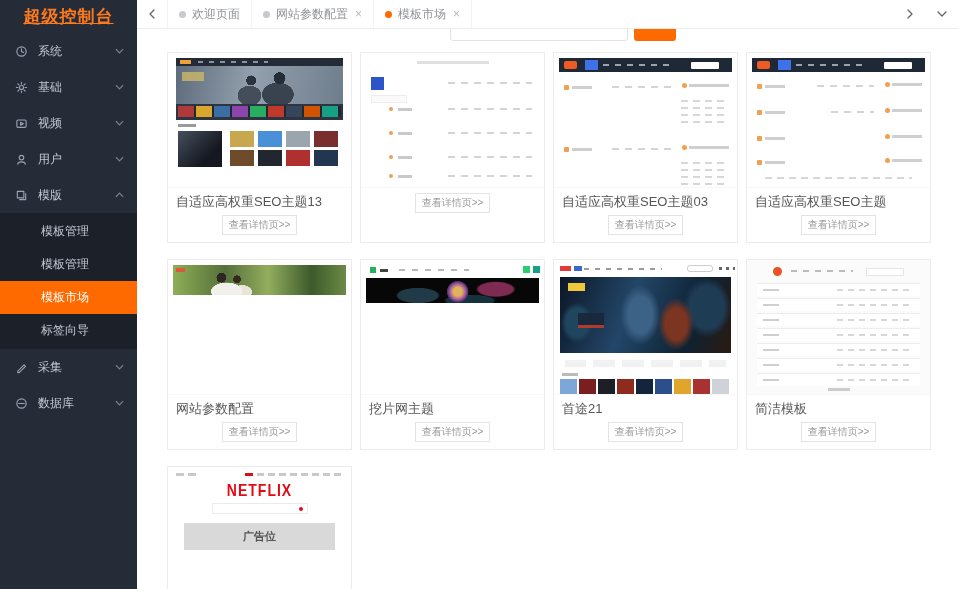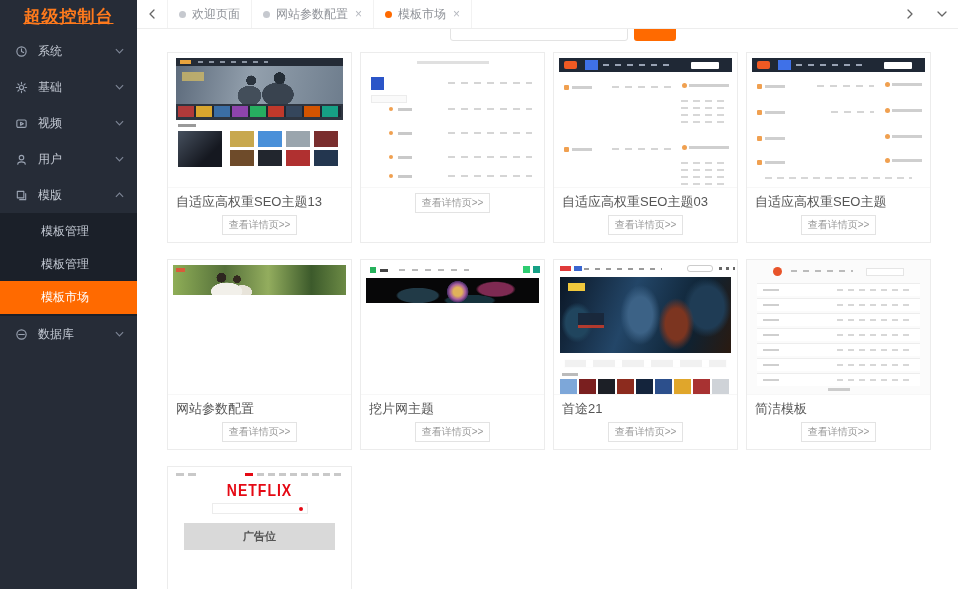--- a/index.html
+++ b/index.html
@@ -282,22 +282,32 @@
       <span class="lbl">模版</span>
       <svg class="chev-svg chev-up" viewBox="0 0 10 6">
           <polyline points="1,1 5,5 9,1"></polyline>
         </svg>
     </div>
 
     <div class="submenu">
       <div class="sub-item">模板管理</div>
       <div class="sub-item">模板管理</div>
       <div class="sub-item active">模板市场</div>
-    </div>
-
+      <div class="sub-item">标签向导</div>
+    </div>
+
+    <div class="menu-item">
+      <svg class="mi" viewBox="0 0 14 14">
+          <path d="M3 11 L9.8 4.2 L11.3 5.7 L4.5 12.5 L3 12.5 Z"></path>
+        </svg>
+      <span class="lbl">采集</span>
+      <svg class="chev-svg" viewBox="0 0 10 6">
+          <polyline points="1,1 5,5 9,1"></polyline>
+        </svg>
+    </div>
     <div class="menu-item">
       <svg class="mi" viewBox="0 0 14 14">
           <circle cx="7" cy="7" r="5"></circle>
           <path d="M4 7 H10"></path>
         </svg>
       <span class="lbl">数据库</span>
       <svg class="chev-svg" viewBox="0 0 10 6">
           <polyline points="1,1 5,5 9,1"></polyline>
         </svg>
     </div>

